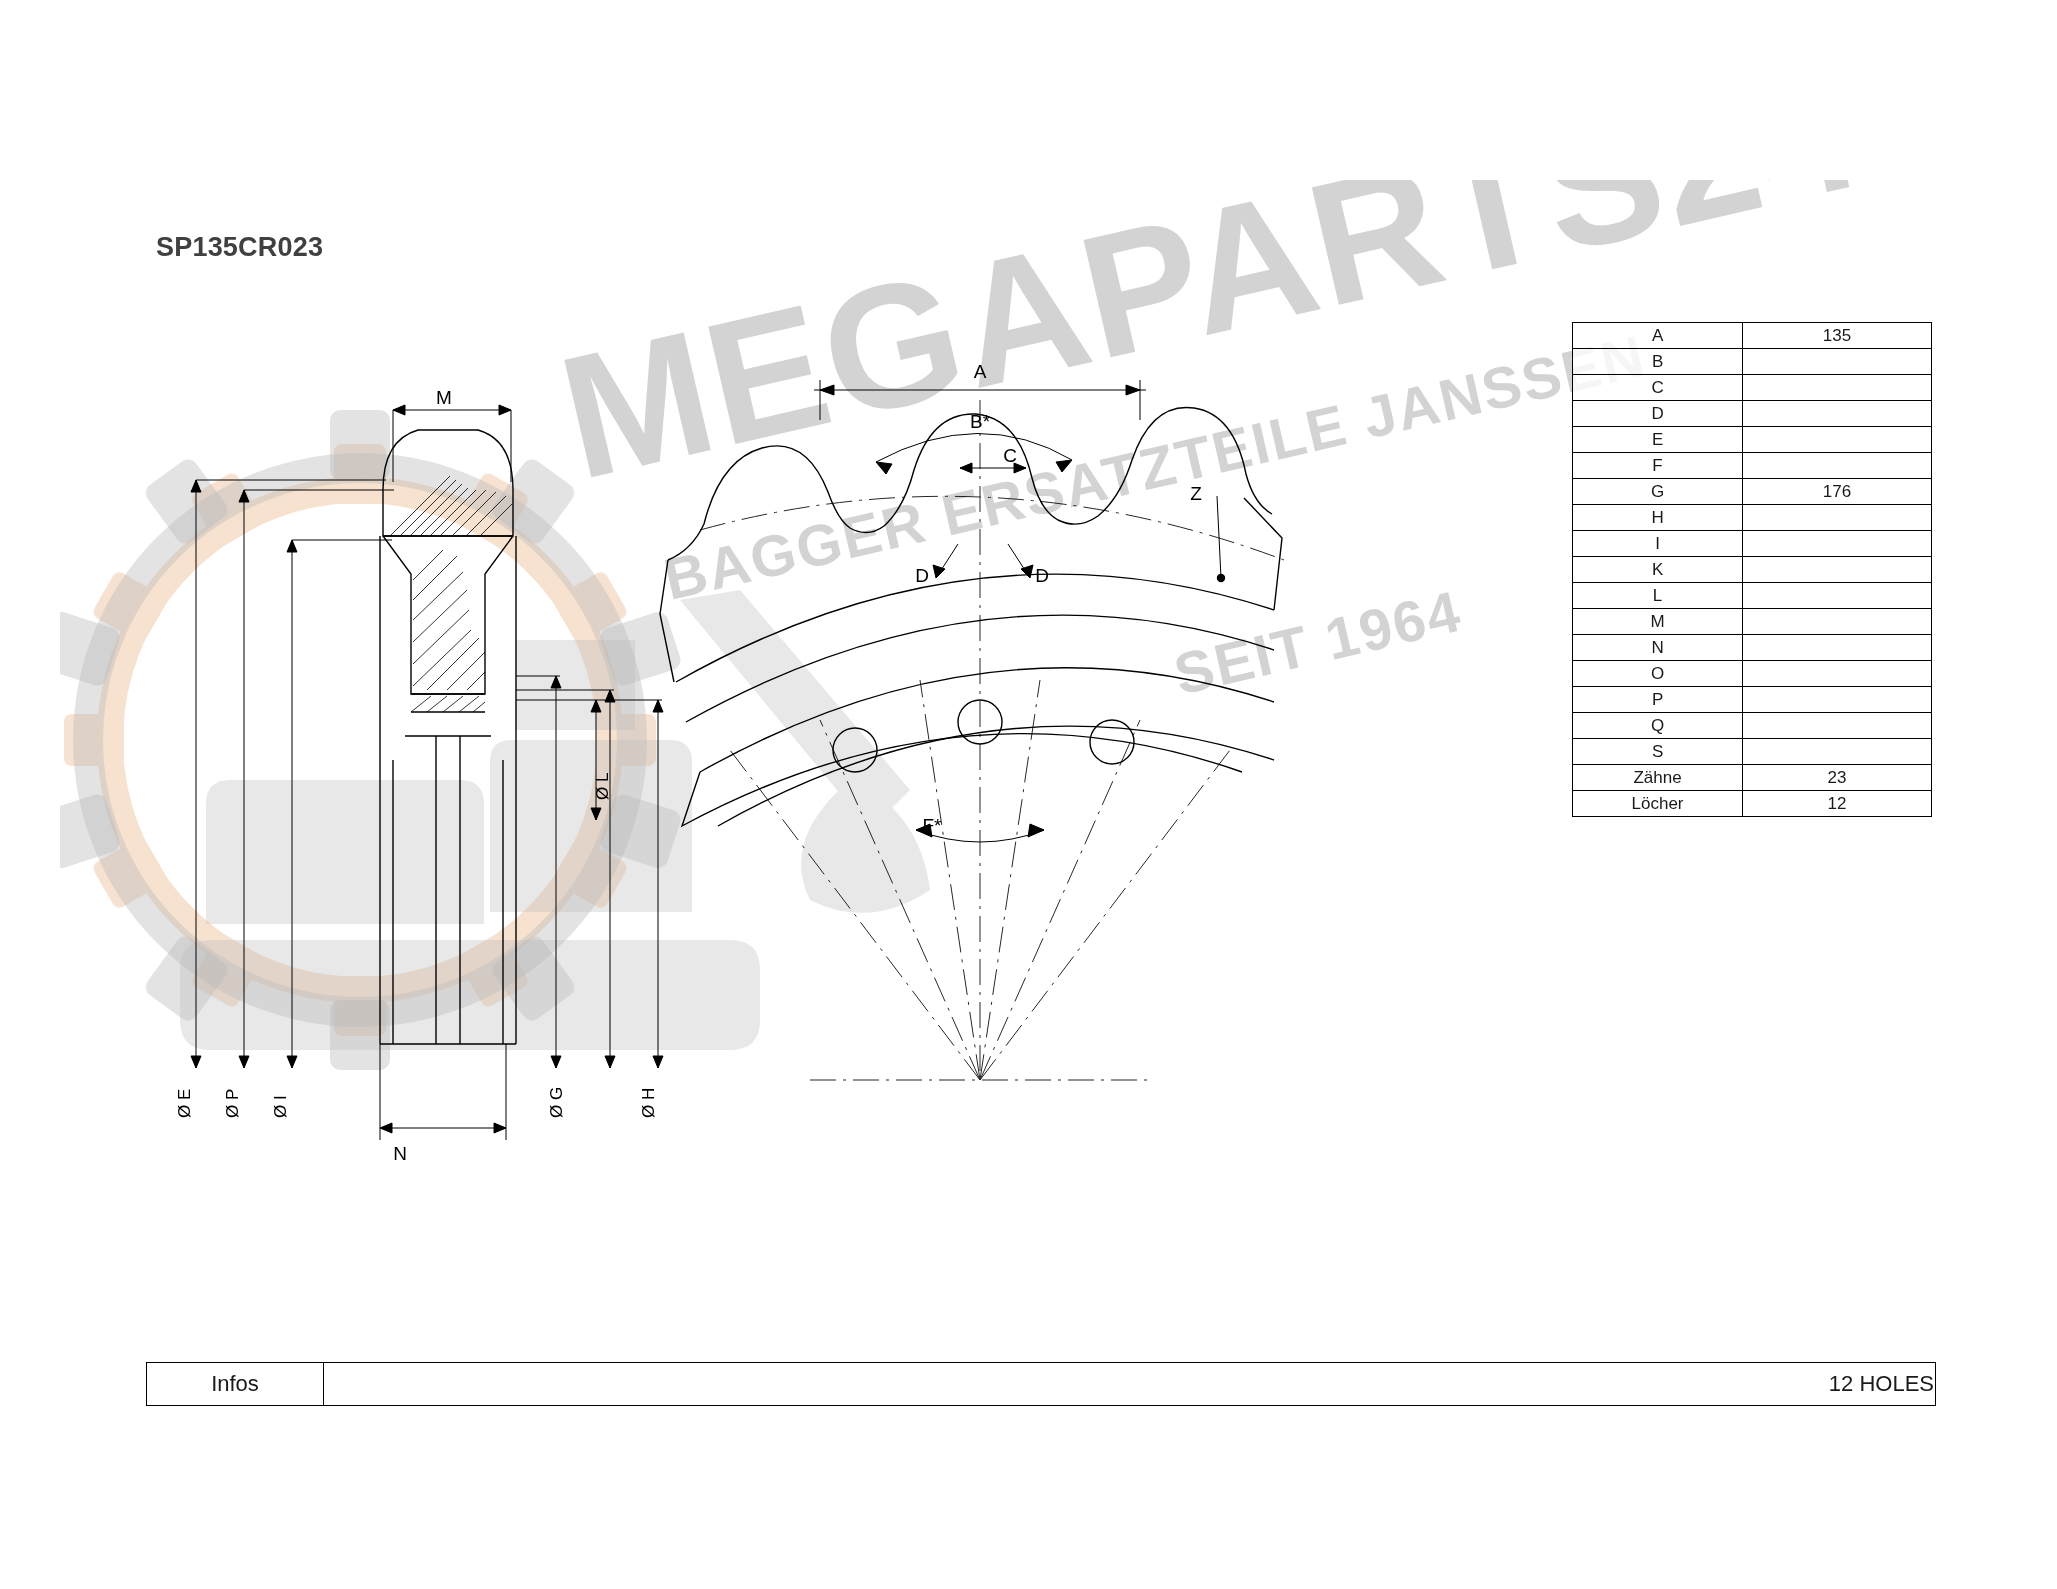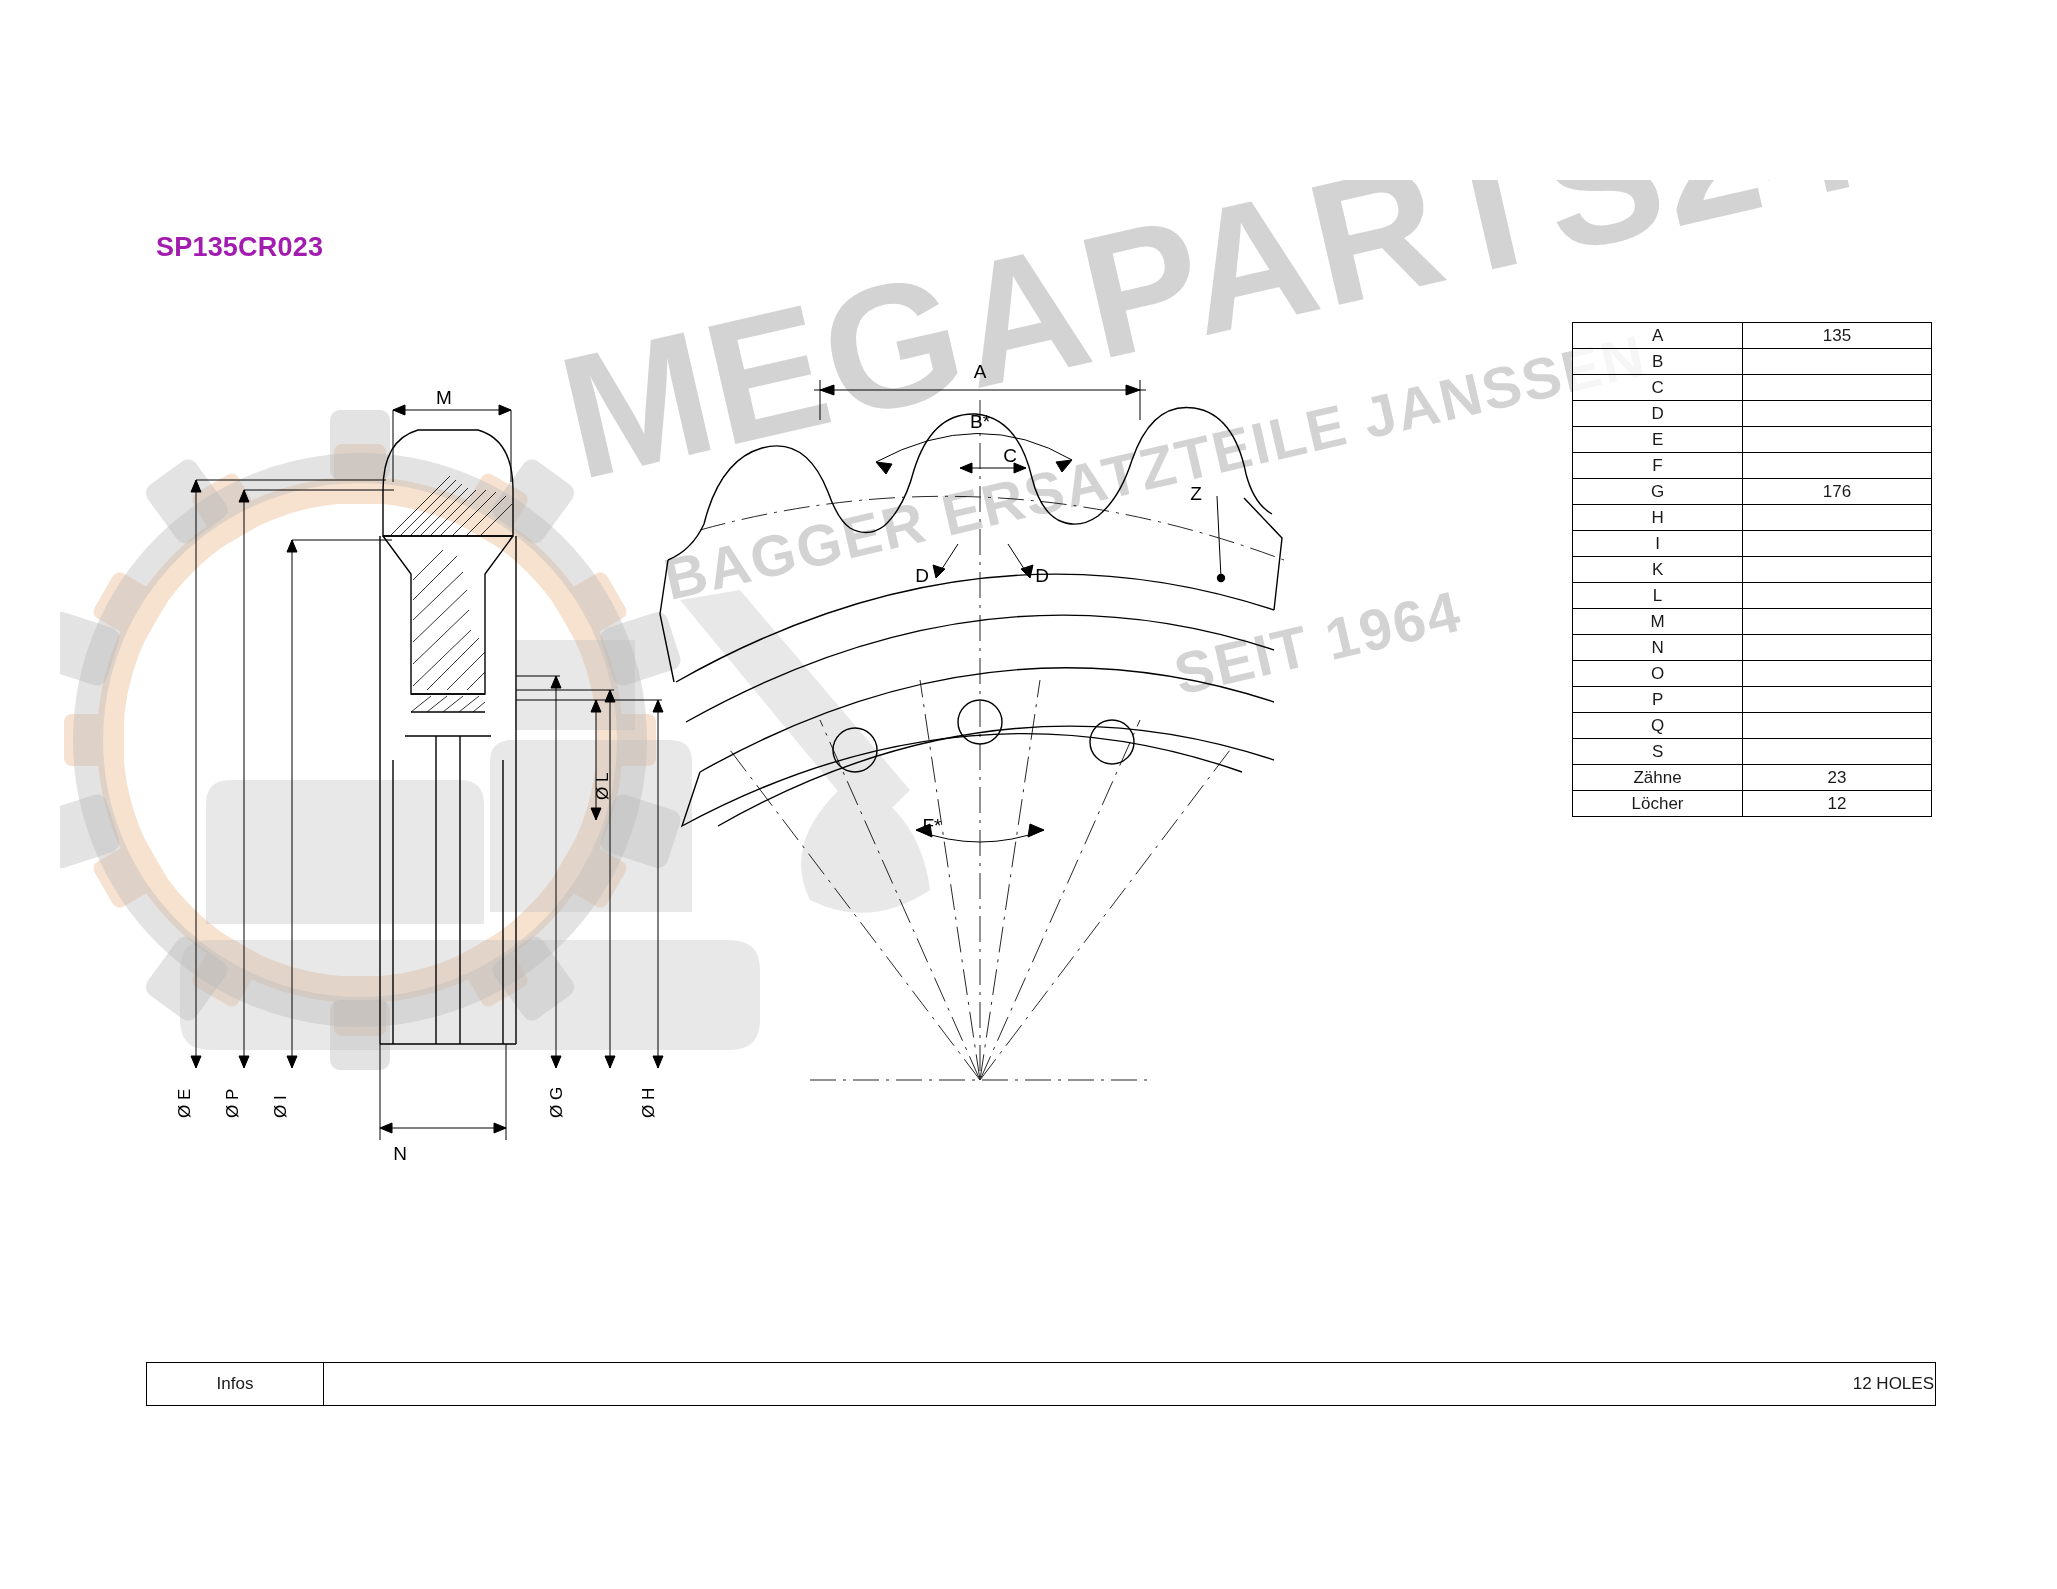--- a/index.html
+++ b/index.html
@@ -17,21 +17,21 @@
   }
 
   
   #part-title {
     position: absolute;
     left: 156px;
     top: 232px;
     font-size: 27px;
     font-weight: bold;
     letter-spacing: 0.2px;
-    color: #a21caf;
+    color: #404040;
   }
 
   
   #watermark {
     position: absolute;
     left: 60px;
     top: 180px;
     width: 1900px;
     height: 1080px;
     pointer-events: none;
@@ -74,21 +74,21 @@
     width: 200px;
   }
 
   
   #infos-table {
     position: absolute;
     left: 146px;
     top: 1362px;
     width: 1790px;
     border-collapse: collapse;
-    font-size: 17px;
+    font-size: 22px;
     z-index: 3;
     background: #ffffff;
   }
   #infos-table td {
     border: 1px solid #000000;
     height: 40px;
     vertical-align: middle;
   }
   #infos-table td.infos-label {
     width: 174px;

